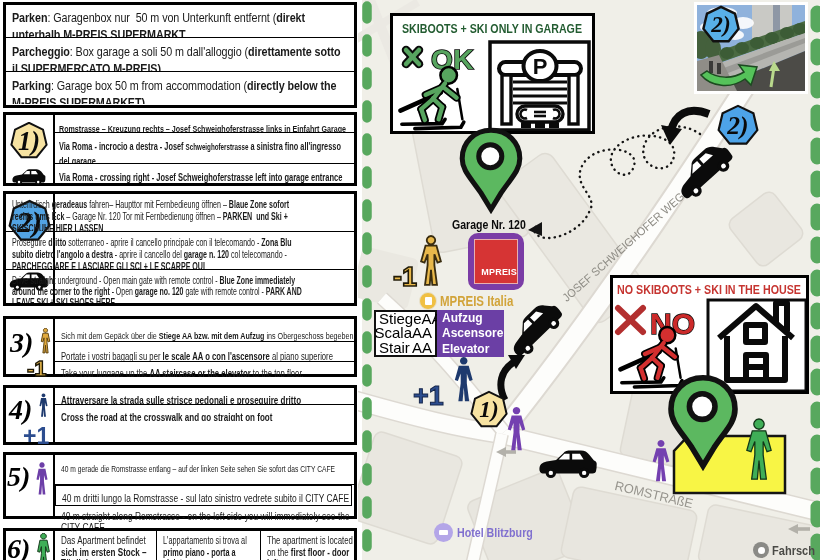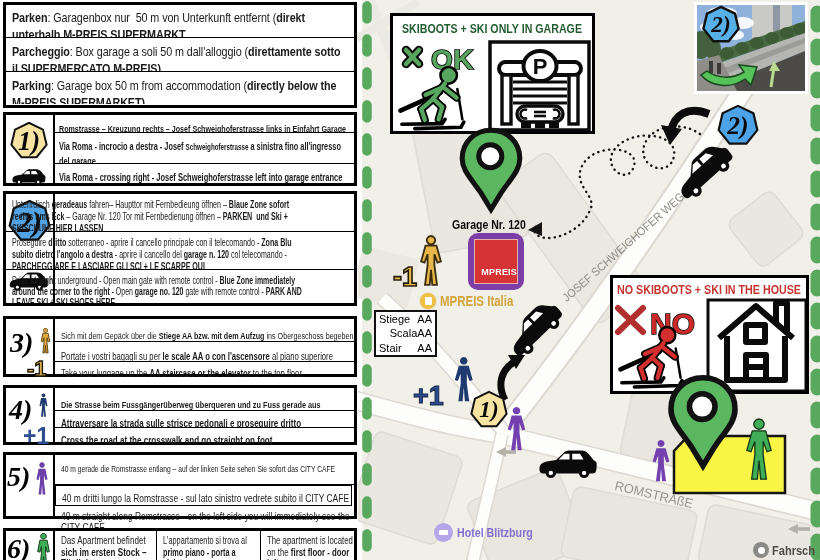--- a/index.html
+++ b/index.html
@@ -294,35 +294,37 @@
 <path d="M163,44 L163,25 L174,25 L174,53"></path>
 <polyline points="114,58 114,102 172,102 172,58"></polyline>
 <rect x="133" y="47" width="19" height="17"></rect>
 <polyline points="133,102 133,77 153,77 153,102"></polyline>
 <line x1="133" y1="89" x2="153" y2="89"></line>
 </g>
 </g>
 </svg>
 </div>
 
-<div class="abs" style="left:16px;top:310px;width:63px;height:47px;background:#fff;border:2px solid #111;box-sizing:border-box;font-size:11px;color:#000;line-height:14.3px;padding:0 3px">
+<div class="abs" style="left:16px;top:310px;width:63px;height:47px;background:#fff;border:2px solid #111;box-sizing:border-box;font-size:15px;color:#000;line-height:14.3px;padding:0 3px">
 <div style="display:flex;justify-content:space-between">
           <span>Stiege</span>
           <span>AA</span>
         </div>
 <div style="display:flex;justify-content:flex-end">
           <span>Scala</span>
           <span>AA</span>
         </div>
 <div style="display:flex;justify-content:space-between">
           <span>Stair</span>
           <span>AA</span>
         </div>
 </div>
 
+<div class="abs" style="left:79px;top:310px;width:67px;height:47px;background:#6b3fa5;color:#fff;font-size:12px;font-weight:bold;line-height:15.3px;padding:1px 5px;box-sizing:border-box">
+Aufzug<br>Ascensore<br>Elevator</div>
 
 <div class="abs" style="left:110px;top:233px;width:56px;height:57px;background:#7b3da6;border-radius:10px">
 <div class="abs" style="left:6px;top:6px;width:44px;height:45px;background:#d63434;border:1px solid #e8b0b0;box-sizing:border-box">
 <div class="abs" style="left:0;right:0;bottom:6px;color:#fff;font-size:9px;font-weight:bold;text-align:right;letter-spacing:0.2px">MPREIS</div>
 </div>
       </div>
 
 <div class="abs" style="left:94px;top:217px;font-size:13.5px;font-weight:bold;color:#0a0a0a;white-space:nowrap"><span style="display:inline-block;transform-origin:0 0;transform:scaleX(0.78)">Garage Nr. 120</span></div>
 
 <div class="abs" style="left:76px;top:523px;display:flex;align-items:center">
@@ -474,23 +476,20 @@
 
 <div class="lc" style="width:49px">
 <span class="num" style="position:absolute;left:3px;top:6px;font-size:28px">4)</span>
 <svg width="13" height="25" viewBox="0 0 100 190" style="position:absolute;left:31px;top:5px">
           <path d="M50,2 a15,15 0 1,1 -0.1,0 Z M31,38 L69,38 L81,98 L69,101 L61,72 L61,108 L69,182 L54,182 L50,126 L46,182 L31,182 L39,108 L39,72 L31,101 L19,98 Z" fill="#1e3a6e"></path>
         </svg>
 <span style="position:absolute;left:17px;top:35px;font-size:23px;font-weight:bold;color:#2c4d8f">+1</span>
       </div>
 <div style="margin-left:49px;font-weight:bold">
 
-<div class="row hl" style="height:23px">
-          <div class="sq" style="font-size:9.8px;width:394px;transform:scaleX(0.745);padding-top:7px">Die Strasse beim Fussgängerüberweg überqueren und zu Fuss gerade aus</div>
-        </div>
 
 <div class="row hl" style="height:17px">
           <div class="sq" style="font-size:10.8px;width:394px;transform:scaleX(0.745);padding-top:2px">Attraversare la strada sulle strisce pedonali e proseguire dritto</div>
         </div>
 
 <div class="row" style="height:16px">
           <div class="sq" style="font-size:10.8px;width:394px;transform:scaleX(0.745);padding-top:2px">Cross the road at the crosswalk and go straight on foot</div>
         </div>
 </div>
     </div>

